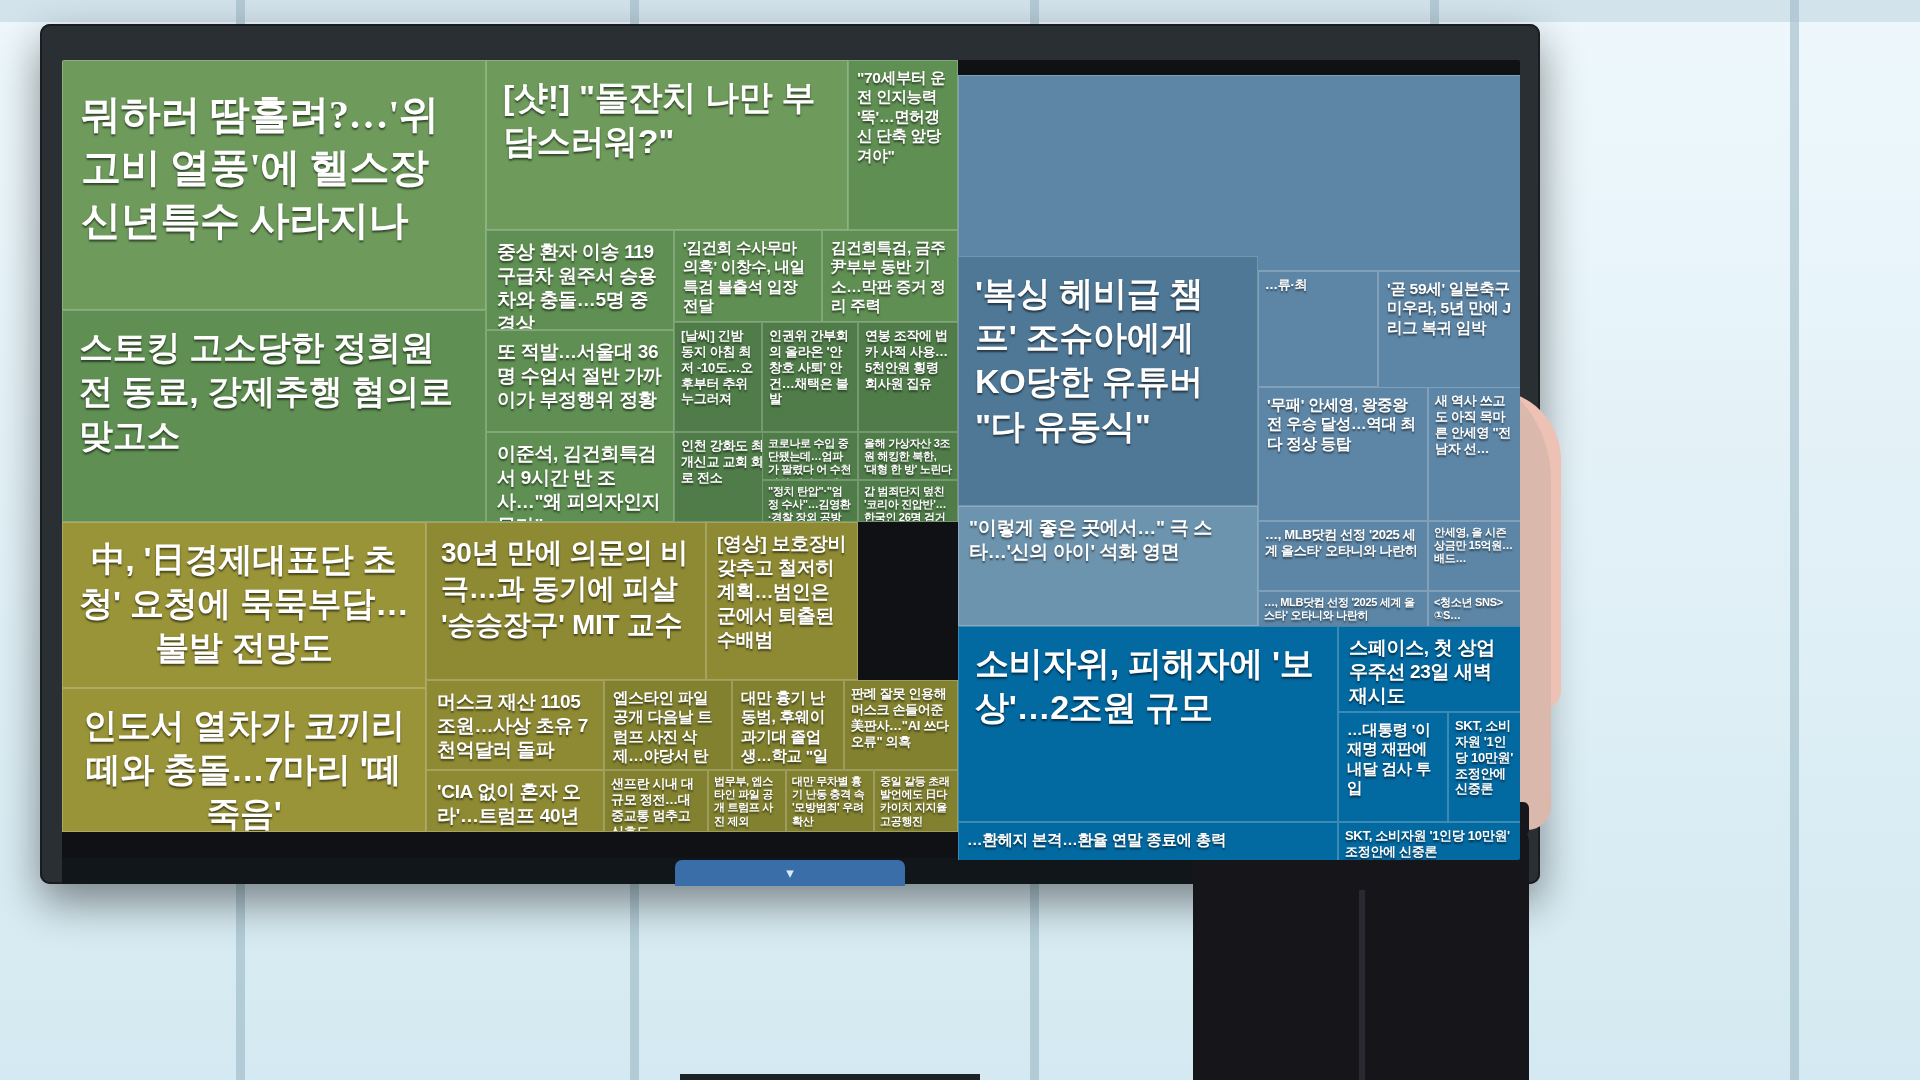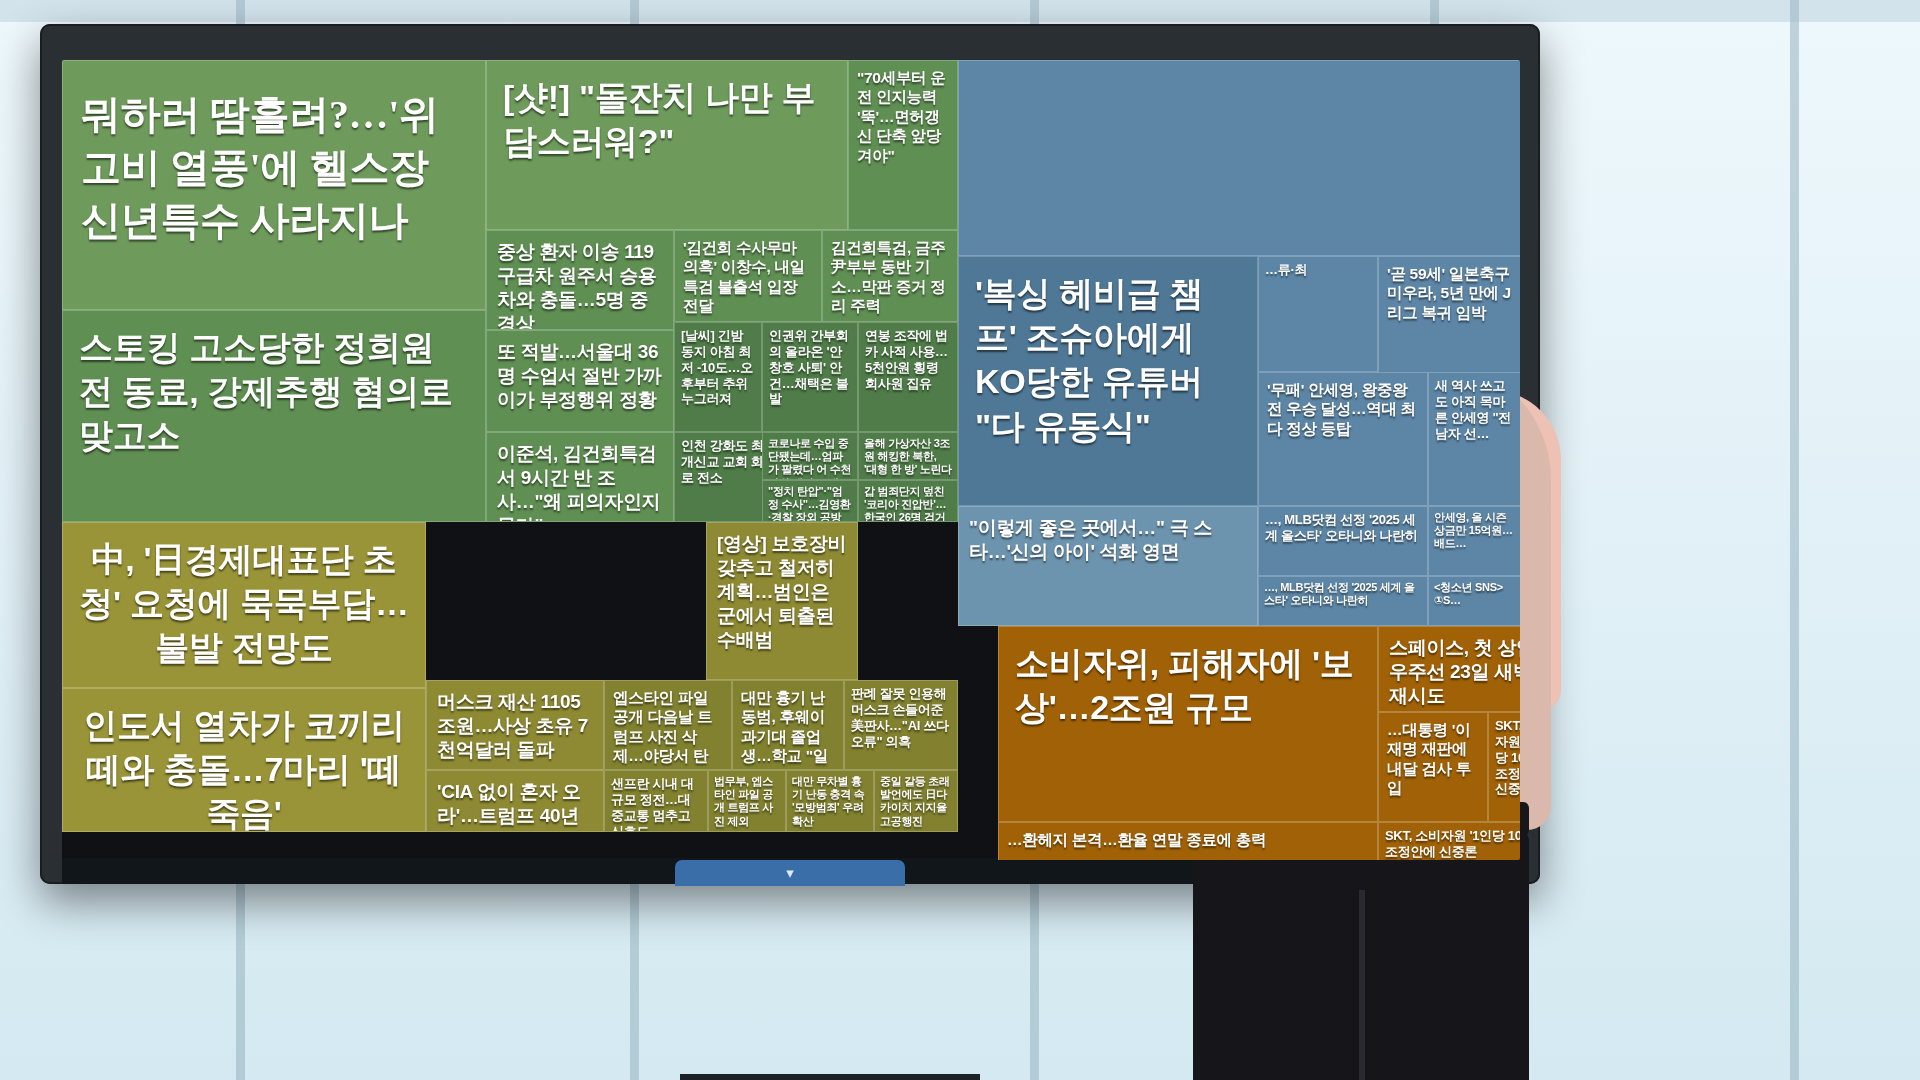--- a/index.html
+++ b/index.html
@@ -26,24 +26,24 @@
   .tile{position:absolute;box-sizing:border-box;border:1px solid rgba(255,255,255,.22);
         overflow:hidden;color:#ffffff;font-weight:700;letter-spacing:-0.3px;
         text-shadow:0 2px 2px rgba(0,0,0,.55);display:block;}
   .tile .t{display:block;padding:6px 9px;line-height:1.26;}
   .g1{background:#6e9b5b;}
   .g2{background:#5f8f52;}
   .g3{background:#4f7c48;}
   .y1{background:#9a9438;text-align:center;}
   .y2{background:#8e8a33;}
   .y3{background:#81812f;}
-  .b1{background:#5d86a6;}
+  .b1{background:#5d86a6;margin-top:15px;}
   .b2{background:#4f7896;}
   .b3{background:#6d94ae;}
-  .b4{background:#a16207;margin-left:40px;}
+  .b4{background:#0369a1;}
 
   .fs-xxl .t{font-size:40px;line-height:1.32;padding:28px 18px;font-family:Liberation Serif, serif;}
   .fs-xl  .t{font-size:34px;line-height:1.30;padding:14px 16px;}
   .fs-l   .t{font-size:28px;line-height:1.28;padding:12px 14px;}
   .fs-m   .t{font-size:19px;line-height:1.26;padding:9px 10px;}
   .fs-s   .t{font-size:15.5px;line-height:1.25;padding:7px 8px;}
   .fs-xs  .t{font-size:13px;line-height:1.22;padding:5px 6px;}
   .fs-xxs .t{font-size:11px;line-height:1.2;padding:4px 5px;}
 
   
@@ -173,20 +173,23 @@
           <span class="t">갑 범죄단지 덮친 '코리아 진압반'…한국인 26명 검거</span>
         </div>
 
         <div class="tile y1 fs-xl" style="left:0;top:462px;width:364px;height:166px">
           <span class="t">中, '日경제대표단 초청' 요청에 묵묵부답…불발 전망도</span>
         </div>
         <div class="tile y1 fs-xl" style="left:0;top:628px;width:364px;height:144px">
           <span class="t">인도서 열차가 코끼리떼와 충돌…7마리 '떼죽음'</span>
         </div>
 
+        <div class="tile y2 fs-l" style="left:364px;top:462px;width:280px;height:158px">
+          <span class="t">30년 만에 의문의 비극…과 동기에 피살 '승승장구' MIT 교수</span>
+        </div>
         <div class="tile y2 fs-m" style="left:644px;top:462px;width:152px;height:158px">
           <span class="t">[영상] 보호장비 갖추고 철저히 계획…범인은 군에서 퇴출된 수배범</span>
         </div>
 
         <div class="tile y2 fs-m" style="left:364px;top:620px;width:178px;height:90px">
           <span class="t">머스크 재산 1105조원…사상 초유 7천억달러 돌파</span>
         </div>
         <div class="tile y3 fs-s" style="left:542px;top:620px;width:128px;height:90px">
           <span class="t">엡스타인 파일 공개 다음날 트럼프 사진 삭제…야당서 탄핵 경고</span>
         </div>

